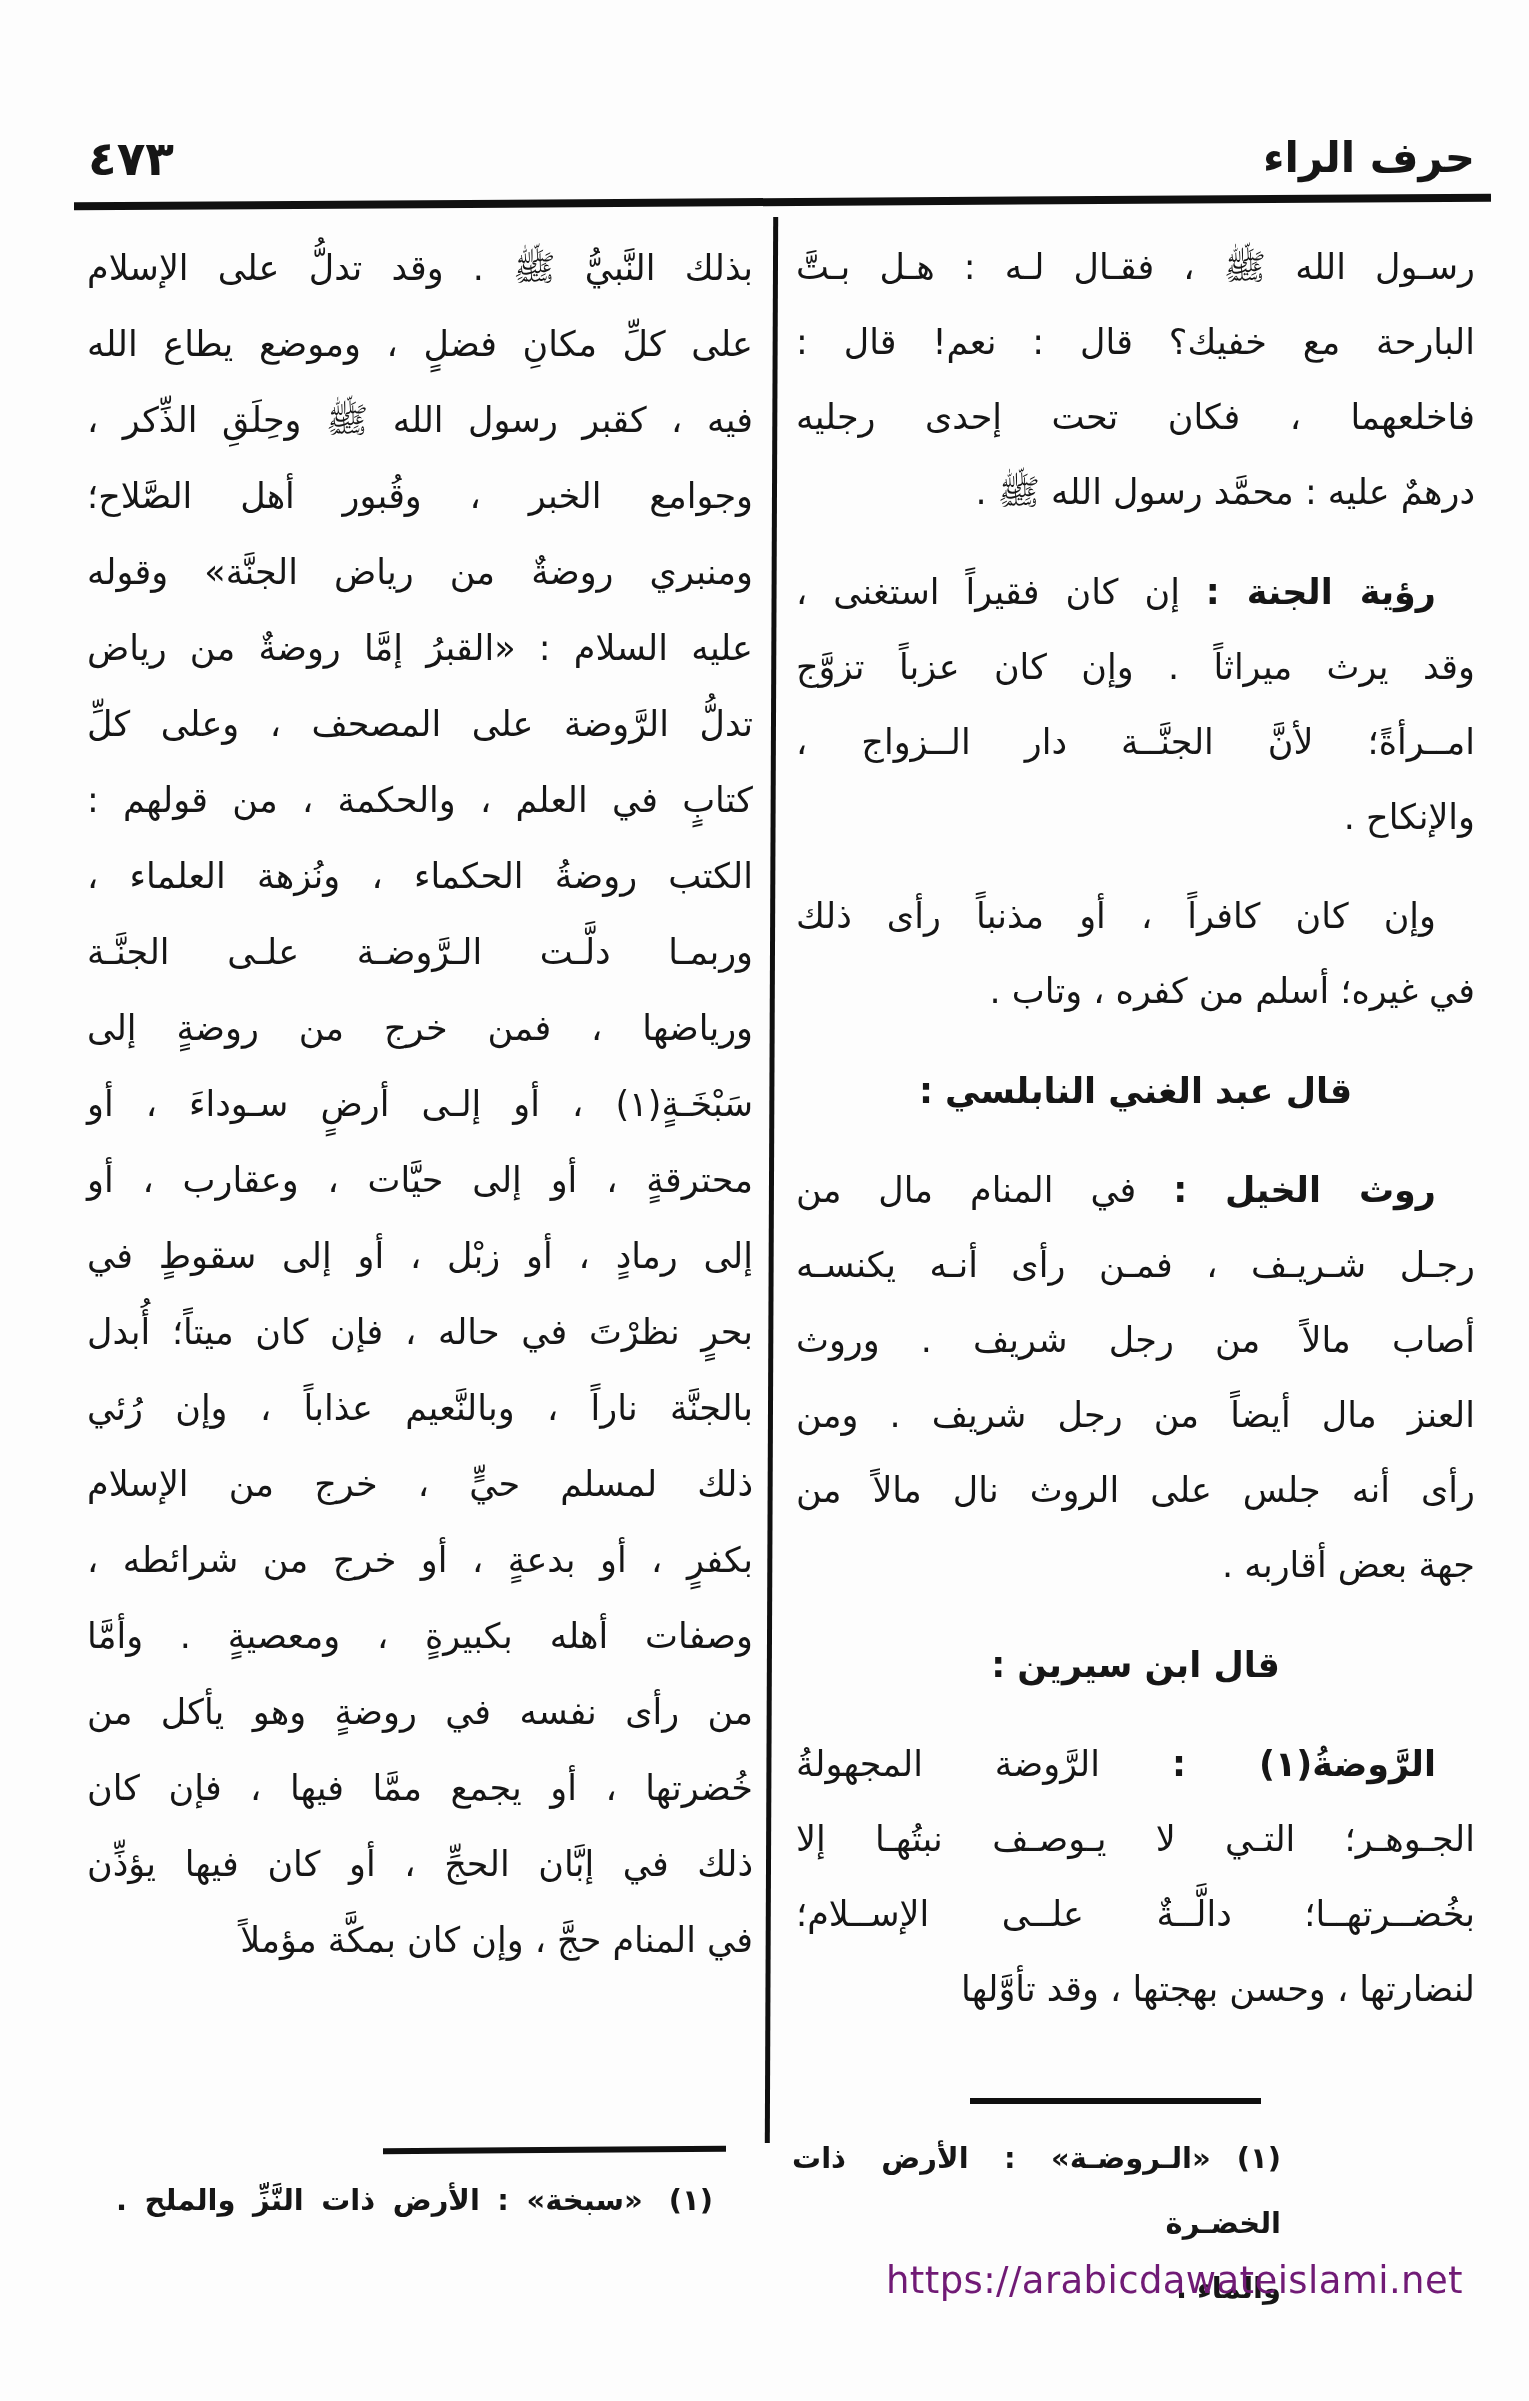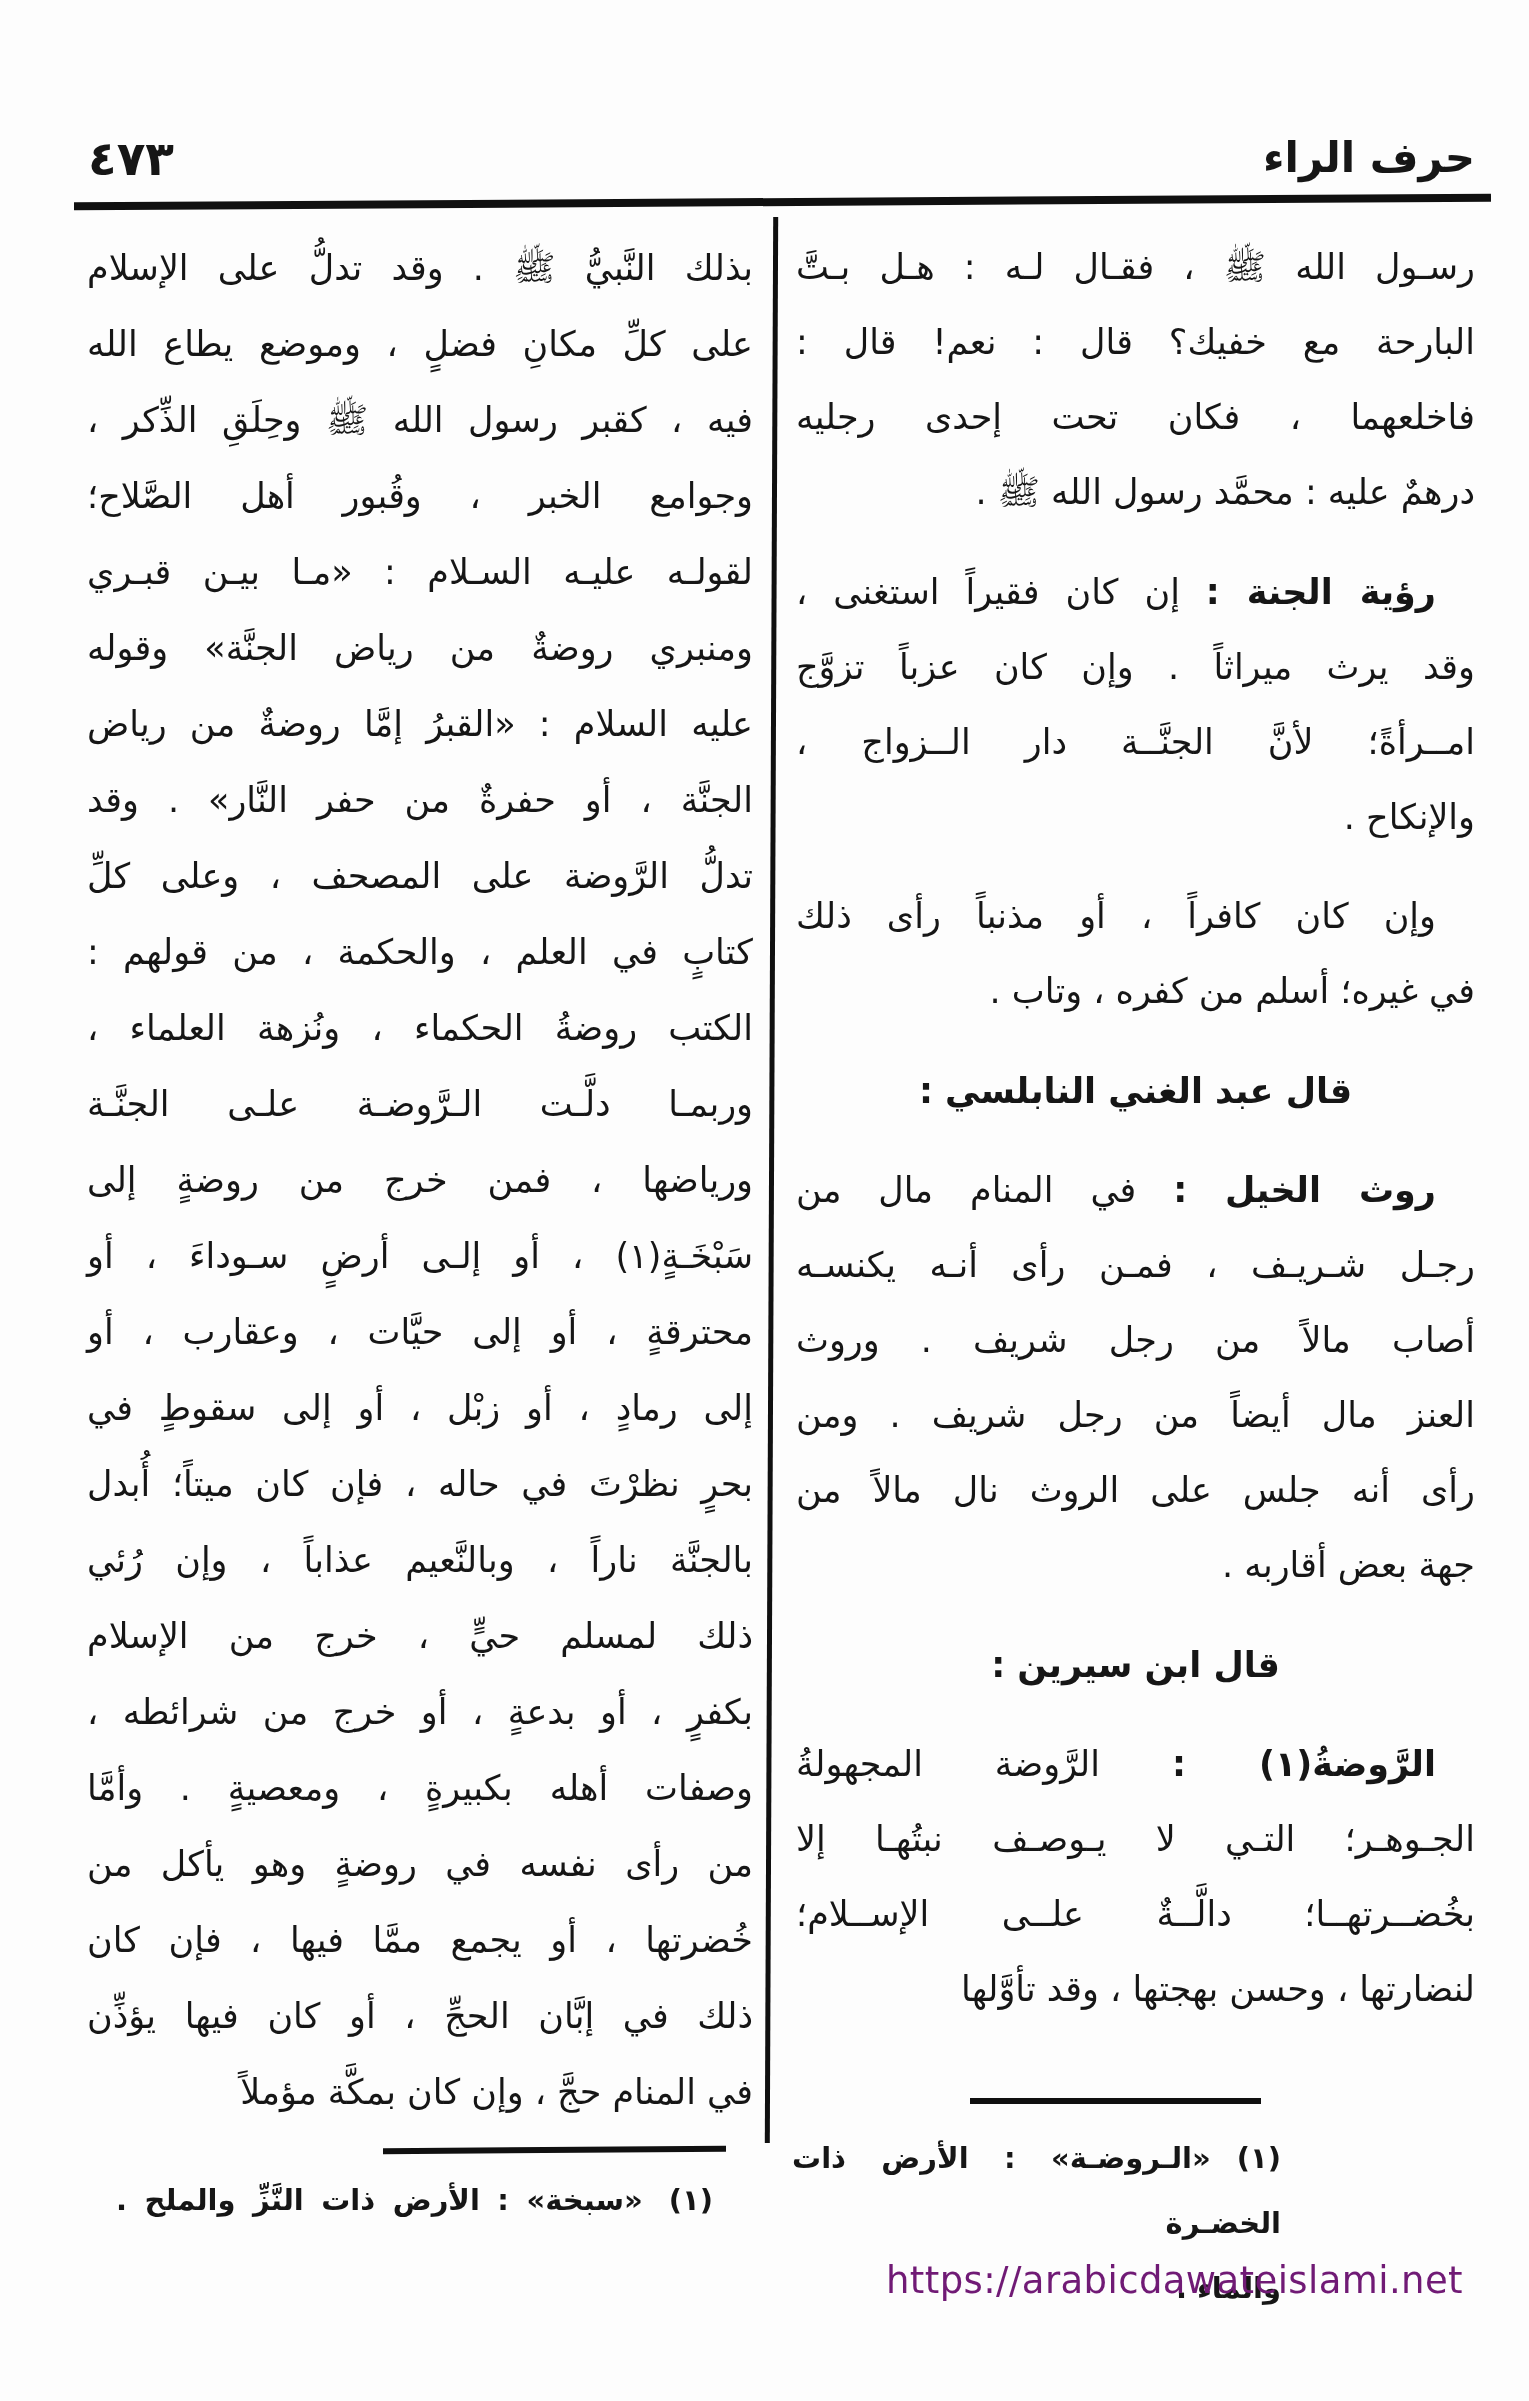--- a/index.html
+++ b/index.html
@@ -120,24 +120,22 @@
         <div class="line end">لنضارتها ، وحسن بهجتها ، وقد تأوَّلها</div>
       </div>
     </div>
 
   <div class="col col-left">
       <div class="para body">
         <div class="line">بذلك النَّبيُّ ﷺ . وقد تدلُّ على الإسلام</div>
         <div class="line">على كلِّ مكانِ فضلٍ ، وموضع يطاع الله</div>
         <div class="line">فيه ، كقبر رسول الله ﷺ وحِلَقِ الذِّكر ،</div>
         <div class="line">وجوامع الخبر ، وقُبور أهل الصَّلاح؛</div>
-        <div class="line">لقولـه عليـه السـلام : «مـا بيـن قبـري</div>
         <div class="line">ومنبري روضةٌ من رياض الجنَّة» وقوله</div>
         <div class="line">عليه السلام : «القبرُ إمَّا روضةٌ من رياض</div>
-        <div class="line">الجنَّة ، أو حفرةٌ من حفر النَّار» . وقد</div>
         <div class="line">تدلُّ الرَّوضة على المصحف ، وعلى كلِّ</div>
         <div class="line">كتابٍ في العلم ، والحكمة ، من قولهم :</div>
         <div class="line">الكتب روضةُ الحكماء ، ونُزهة العلماء ،</div>
         <div class="line">وربمـا دلَّـت الـرَّوضـة علـى الجنَّـة</div>
         <div class="line">ورياضها ، فمن خرج من روضةٍ إلى</div>
         <div class="line">سَبْخَـةٍ(١) ، أو إلـى أرضٍ سـوداءَ ، أو</div>
         <div class="line">محترقةٍ ، أو إلى حيَّات ، وعقارب ، أو</div>
         <div class="line">إلى رمادٍ ، أو زبْل ، أو إلى سقوطٍ في</div>
         <div class="line">بحرٍ نظرْتَ في حاله ، فإن كان ميتاً؛ أُبدل</div>
         <div class="line">بالجنَّة ناراً ، وبالنَّعيم عذاباً ، وإن رُئي</div>

